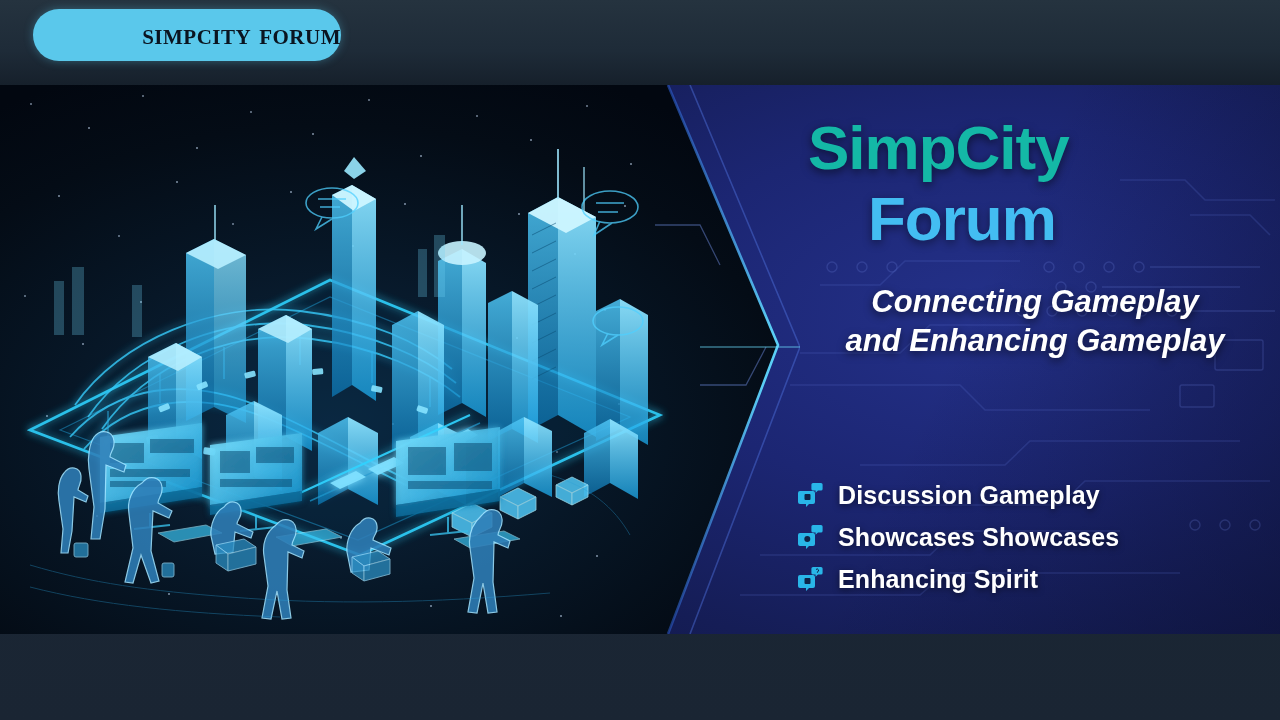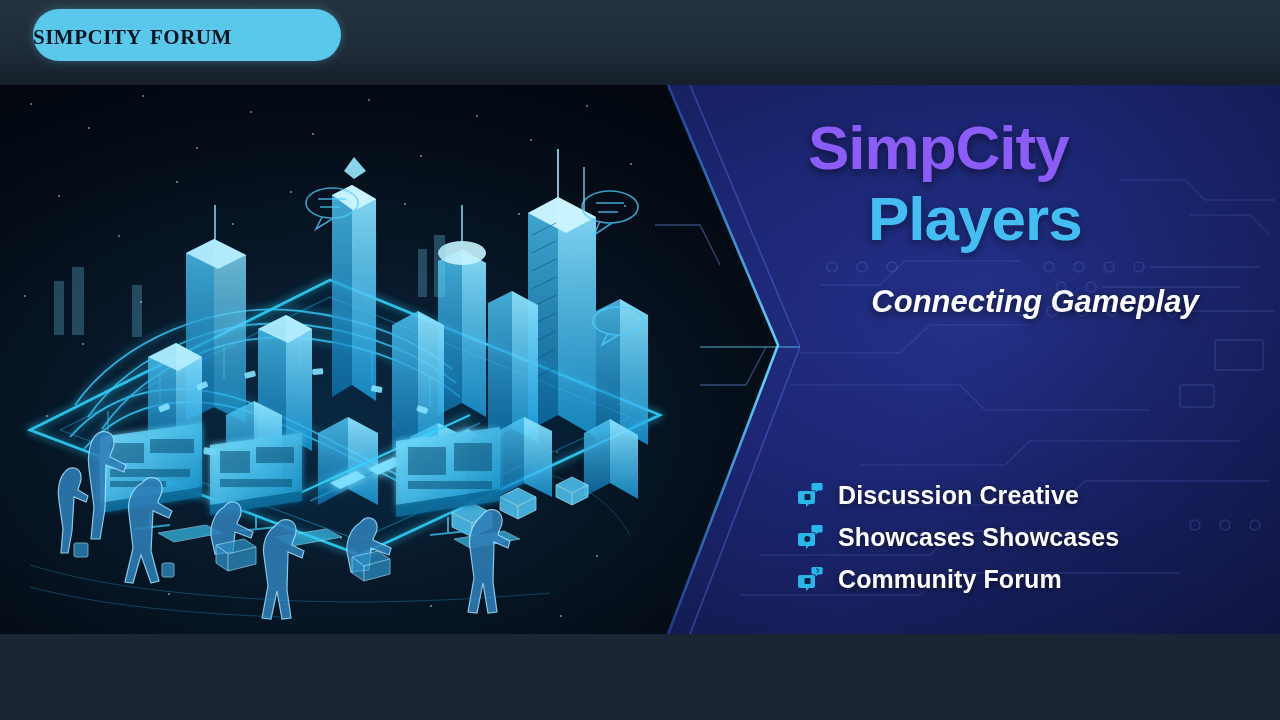--- a/index.html
+++ b/index.html
@@ -26,21 +26,21 @@
   }
 
   .logo-pill {
     position: absolute;
     left: 33px; top: 9px;
     width: 308px; height: 52px;
     border-radius: 26px;
     background: #5ac8eb;
     display: flex;
     align-items: center;
-    justify-content: flex-start;
+    justify-content: flex-end;
     box-shadow: 0 0 10px rgba(90,200,235,0.35);
   }
 
   .logo-text {
     font-family: "Liberation Serif", serif;
     font-weight: bold;
     font-size: 30px;
     letter-spacing: 0.5px;
     color: #0a1420;
     font-variant: small-caps;
@@ -120,21 +120,21 @@
     position: absolute;
     left: 790px; top: 0;
     width: 490px; height: 549px;
   }
 
   .title-main {
     position: absolute;
     left: 18px; top: 32px;
     font-size: 62px;
     font-weight: bold;
-    color: #8b5cf6;
+    color: #14b8a6;
     letter-spacing: -1px;
     text-shadow: 0 3px 10px rgba(0,0,0,0.55);
     line-height: 1;
     white-space: nowrap;
   }
 
   .title-sub {
     position: absolute;
     left: 78px; top: 103px;
     font-size: 62px;
@@ -562,51 +562,52 @@
     </defs>
     <path d="M668 0 L778 260 L668 549" fill="none" stroke="url(#edgeGrad)" stroke-width="2.6"></path>
     <path d="M690 0 L800 262 L690 549" fill="none" stroke="#4f74e0" stroke-width="1.6" opacity="0.45"></path>
     <path d="M655 140 L700 140 L720 180" fill="none" stroke="#7fa0ff" stroke-width="1.3" opacity="0.4"></path>
     <path d="M700 300 L746 300 L766 262" fill="none" stroke="#7fa0ff" stroke-width="1.3" opacity="0.4"></path>
     <line x1="700" y1="262" x2="800" y2="262" stroke="#6fe0ff" stroke-width="1.6" opacity="0.5"></line>
   </svg>
 
   <div class="content">
     <div class="title-main">SimpCity</div>
-    <div class="title-sub">Players</div>
+    <div class="title-sub">Forum</div>
 
     <div class="tagline">
       <div>Connecting Gameplay</div>
+      <div>and Enhancing Gameplay</div>
     </div>
 
     <div class="features">
 
       <div class="feature-row">
         <svg class="chat-icon" viewBox="0 0 26 26">
           <path d="M2 9 h13 a2 2 0 0 1 2 2 v9 a2 2 0 0 1 -2 2 h-4 l-3 3 v-3 h-6 a2 2 0 0 1 -2 -2 v-9 a2 2 0 0 1 2 -2 z" fill="#29b6e8"></path>
           <rect x="6.5" y="12" width="6" height="6" rx="1" fill="#0f2347"></rect>
           <path d="M15 1 h8 a1.6 1.6 0 0 1 1.6 1.6 v4.4 a1.6 1.6 0 0 1 -1.6 1.6 h-3 l-2.4 2.2 v-2.2 h-2.6 a1.6 1.6 0 0 1 -1.6 -1.6 v-4.4 a1.6 1.6 0 0 1 1.6 -1.6 z" fill="#29b6e8"></path>
         </svg>
-        <span class="feature-label">Discussion Creative</span>
+        <span class="feature-label">Discussion Gameplay</span>
       </div>
 
       <div class="feature-row">
         <svg class="chat-icon" viewBox="0 0 26 26">
           <path d="M2 9 h13 a2 2 0 0 1 2 2 v9 a2 2 0 0 1 -2 2 h-4 l-3 3 v-3 h-6 a2 2 0 0 1 -2 -2 v-9 a2 2 0 0 1 2 -2 z" fill="#29b6e8"></path>
           <circle cx="9.3" cy="15" r="3" fill="#0f2347"></circle>
           <path d="M15 1 h8 a1.6 1.6 0 0 1 1.6 1.6 v4.4 a1.6 1.6 0 0 1 -1.6 1.6 h-3 l-2.4 2.2 v-2.2 h-2.6 a1.6 1.6 0 0 1 -1.6 -1.6 v-4.4 a1.6 1.6 0 0 1 1.6 -1.6 z" fill="#29b6e8"></path>
         </svg>
         <span class="feature-label">Showcases Showcases</span>
       </div>
 
       <div class="feature-row">
         <svg class="chat-icon" viewBox="0 0 26 26">
           <path d="M2 9 h13 a2 2 0 0 1 2 2 v9 a2 2 0 0 1 -2 2 h-4 l-3 3 v-3 h-6 a2 2 0 0 1 -2 -2 v-9 a2 2 0 0 1 2 -2 z" fill="#29b6e8"></path>
           <rect x="6.5" y="12" width="6" height="6" rx="1" fill="#0f2347"></rect>
           <path d="M15 1 h8 a1.6 1.6 0 0 1 1.6 1.6 v4.4 a1.6 1.6 0 0 1 -1.6 1.6 h-3 l-2.4 2.2 v-2.2 h-2.6 a1.6 1.6 0 0 1 -1.6 -1.6 v-4.4 a1.6 1.6 0 0 1 1.6 -1.6 z" fill="#29b6e8"></path>
           <path d="M18 3.6 a1.4 1.4 0 1 1 1.4 2.2 v0.9" stroke="#0f2347" stroke-width="1" fill="none"></path>
         </svg>
-        <span class="feature-label">Community Forum</span>
+        <span class="feature-label">Enhancing Spirit</span>
       </div>
 
     </div>
   </div>
 </div>
 
 </body></html>

